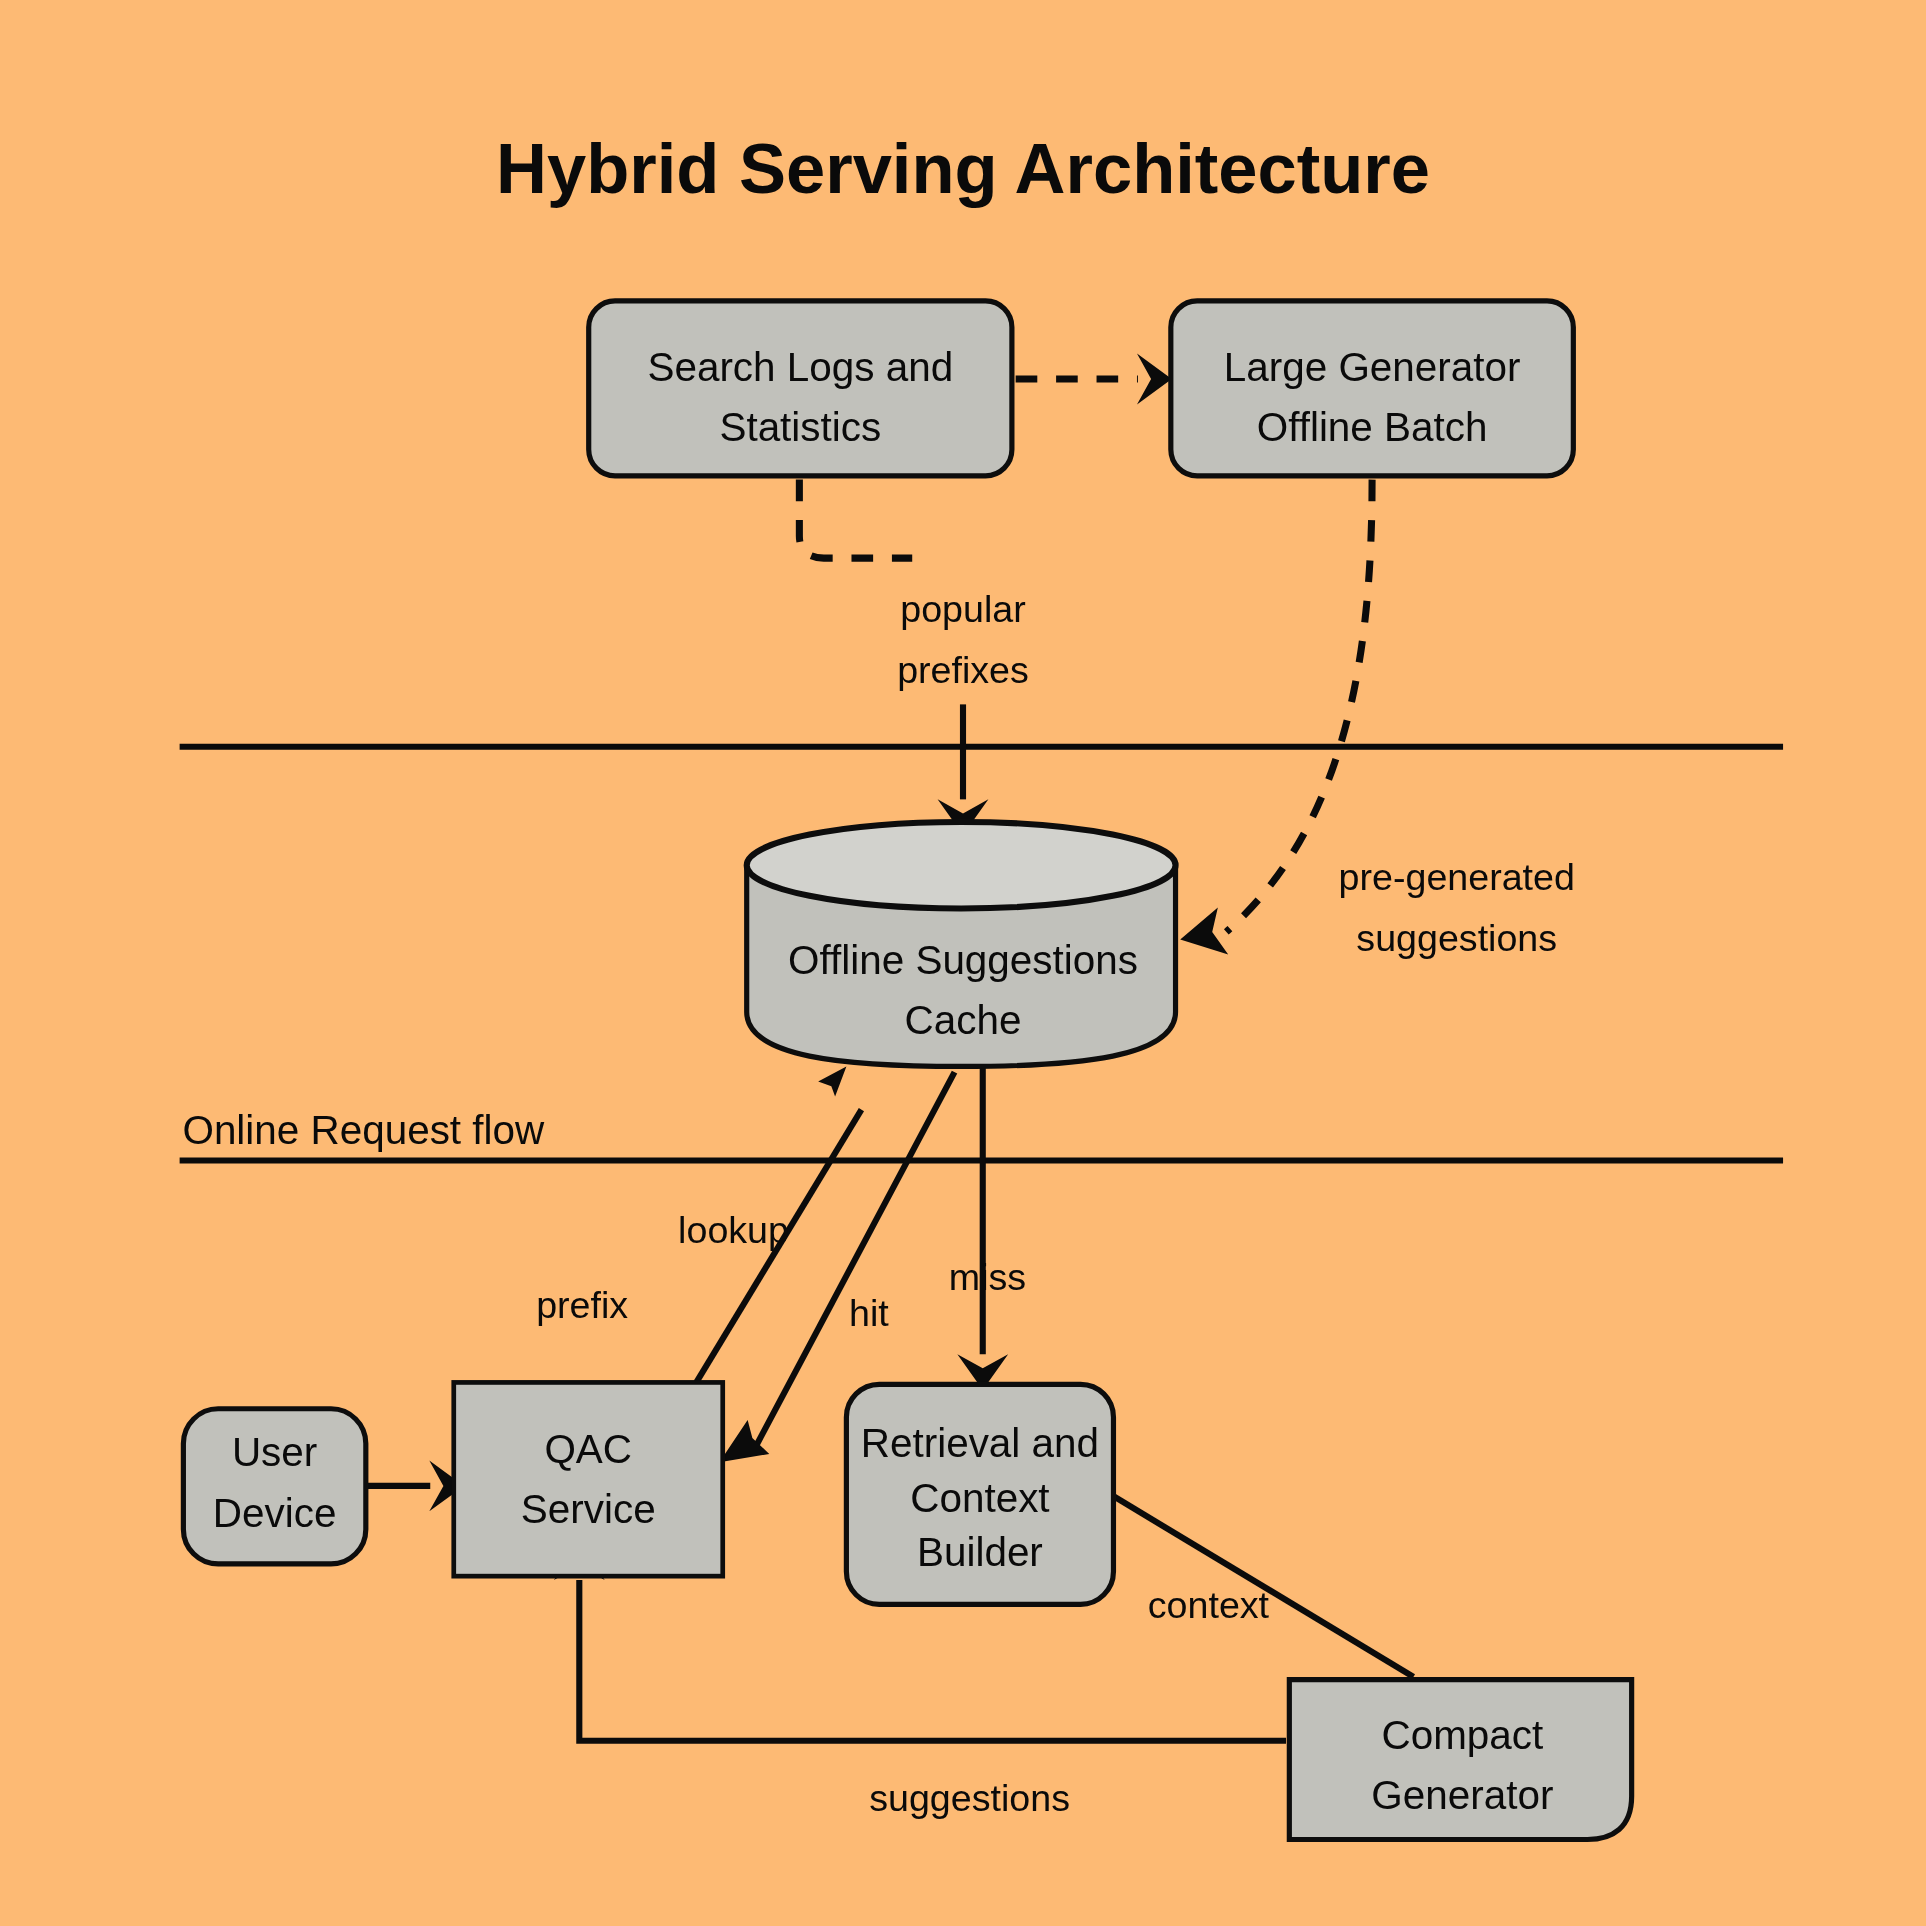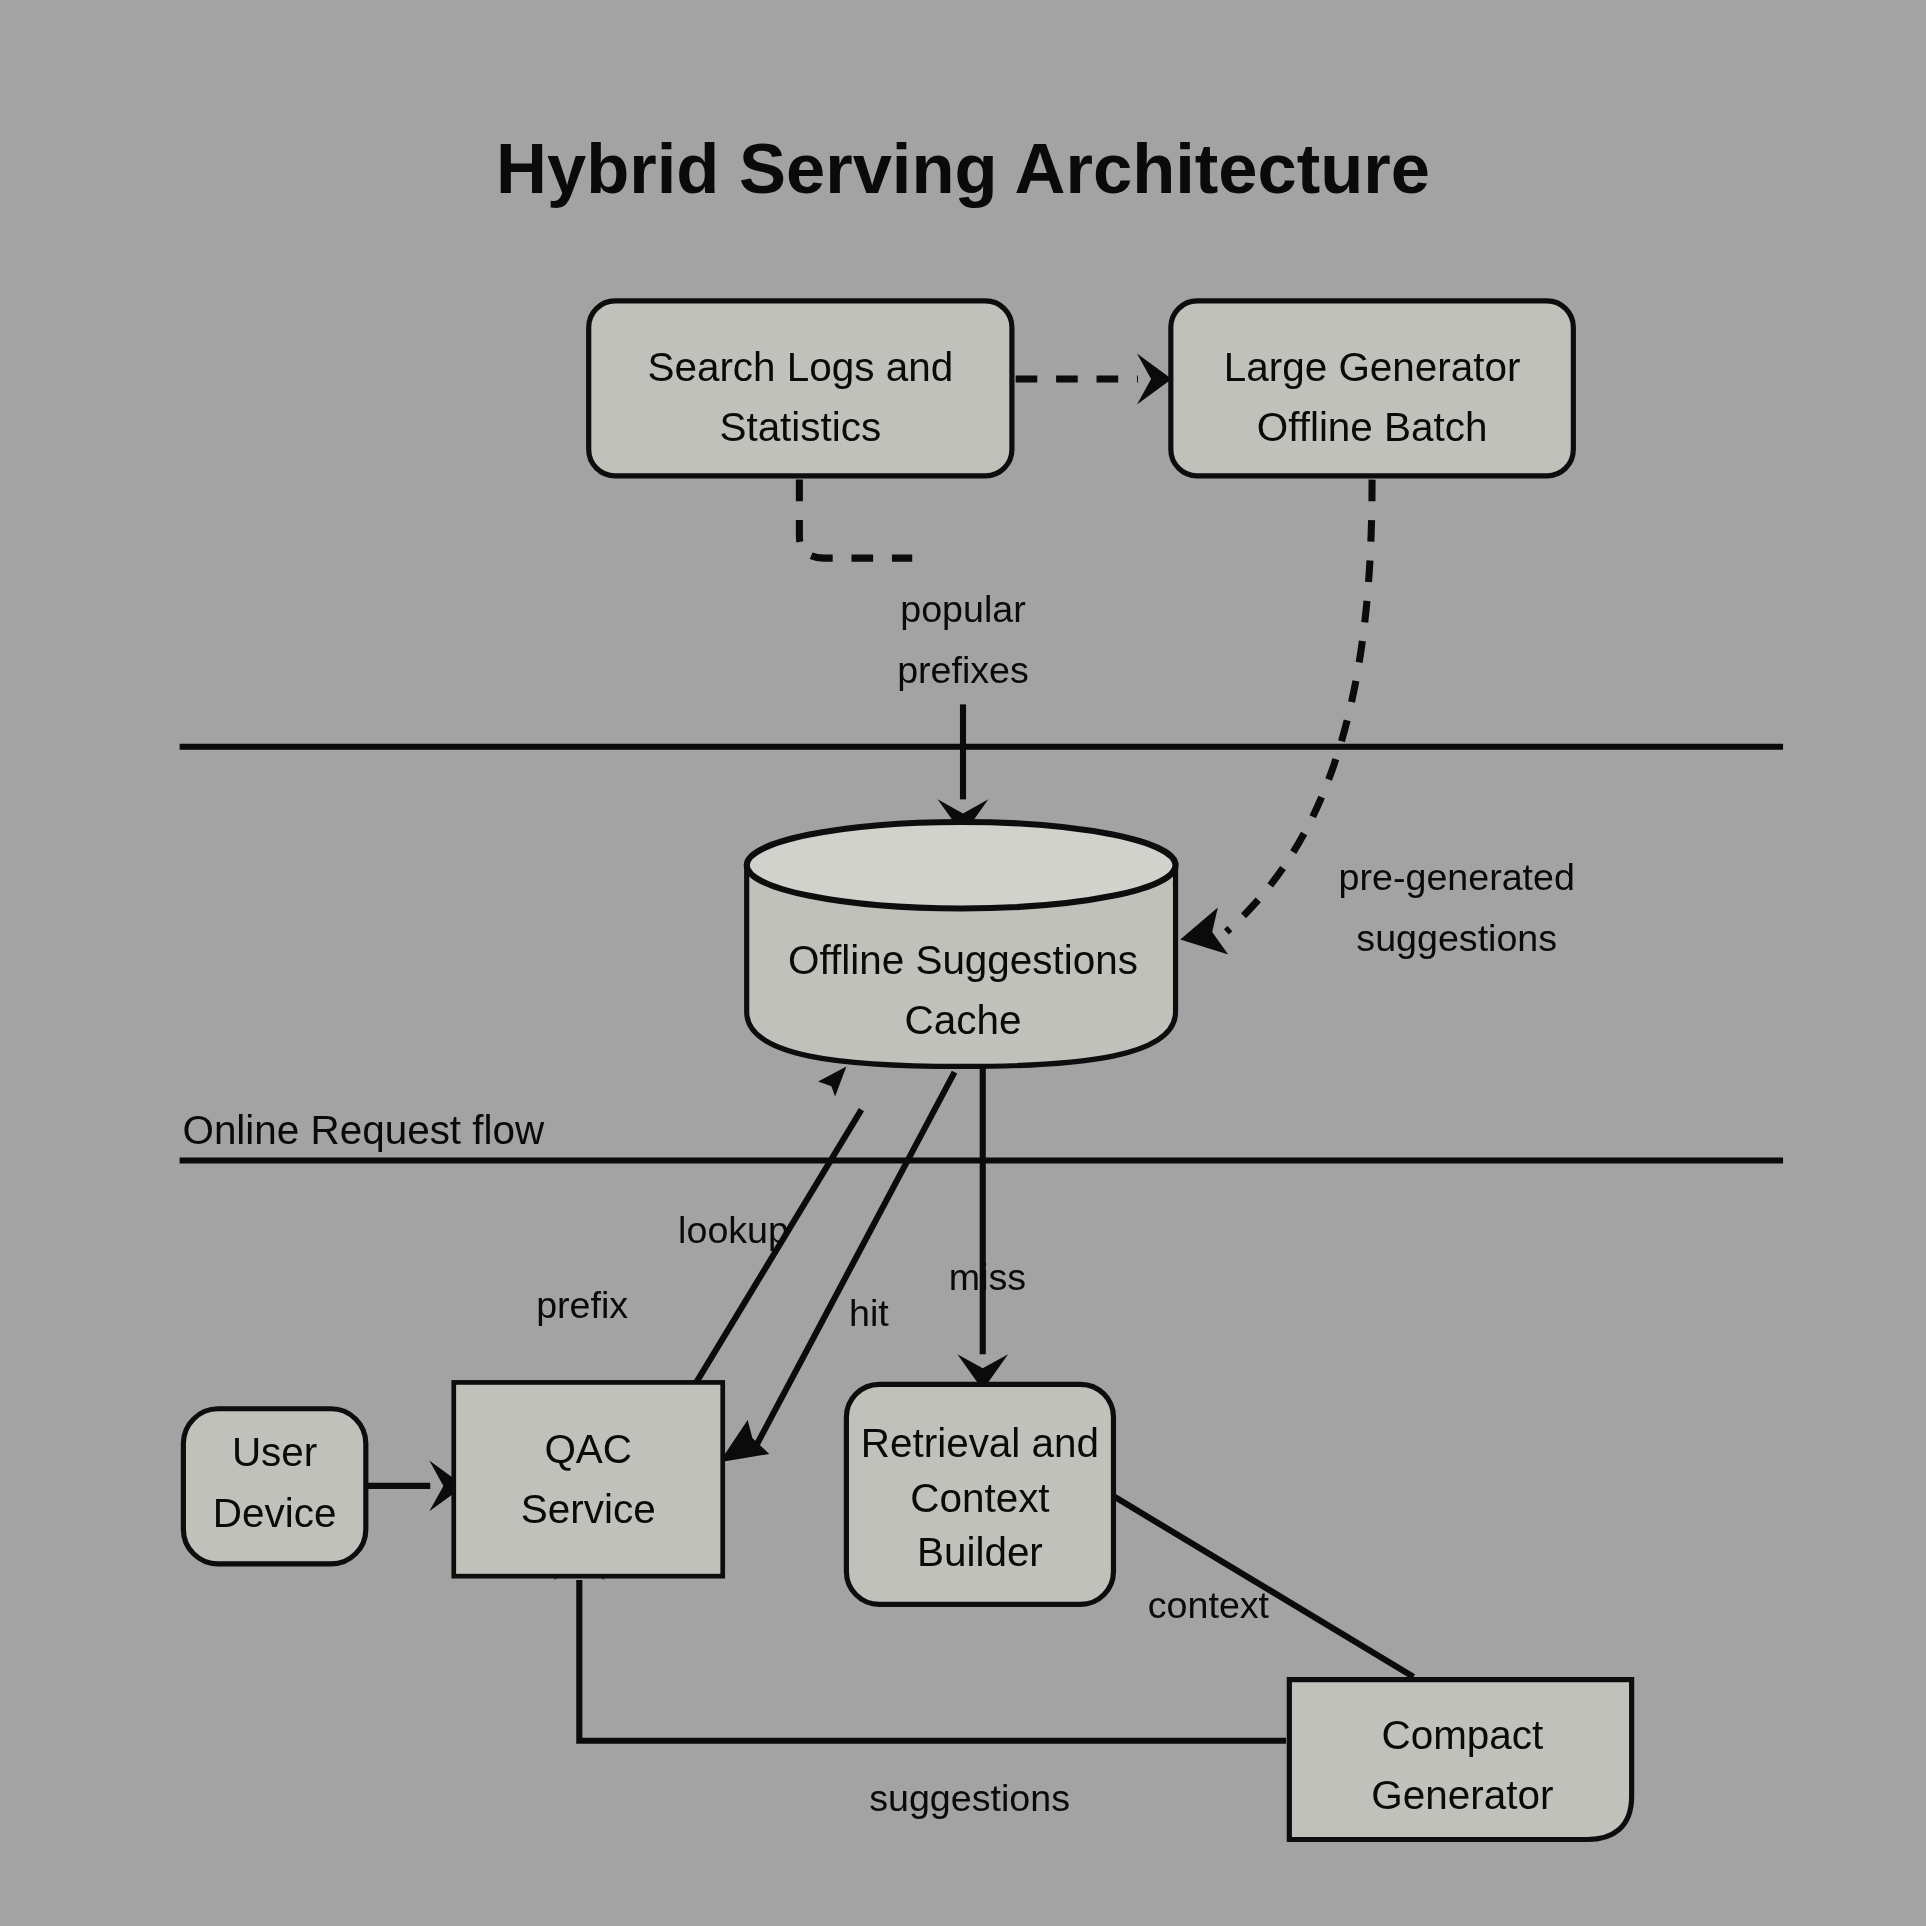--- a/index.html
+++ b/index.html
@@ -10,21 +10,21 @@
   body {
     width: 1926px;
     height: 1926px;
     font-family: "Liberation Sans", sans-serif;
     overflow: hidden;
   }
   #diagram-root {
     position: relative;
     width: 1926px;
     height: 1926px;
-    background: #a3a3a3;
+    background: #fdba74;
   }
   svg.canvas {
     display: block;
     width: 1926px;
     height: 1926px;
   }
   .node-shape {
     fill: #c1c1bb;
     stroke: #0d0d0d;
     stroke-width: 11;

